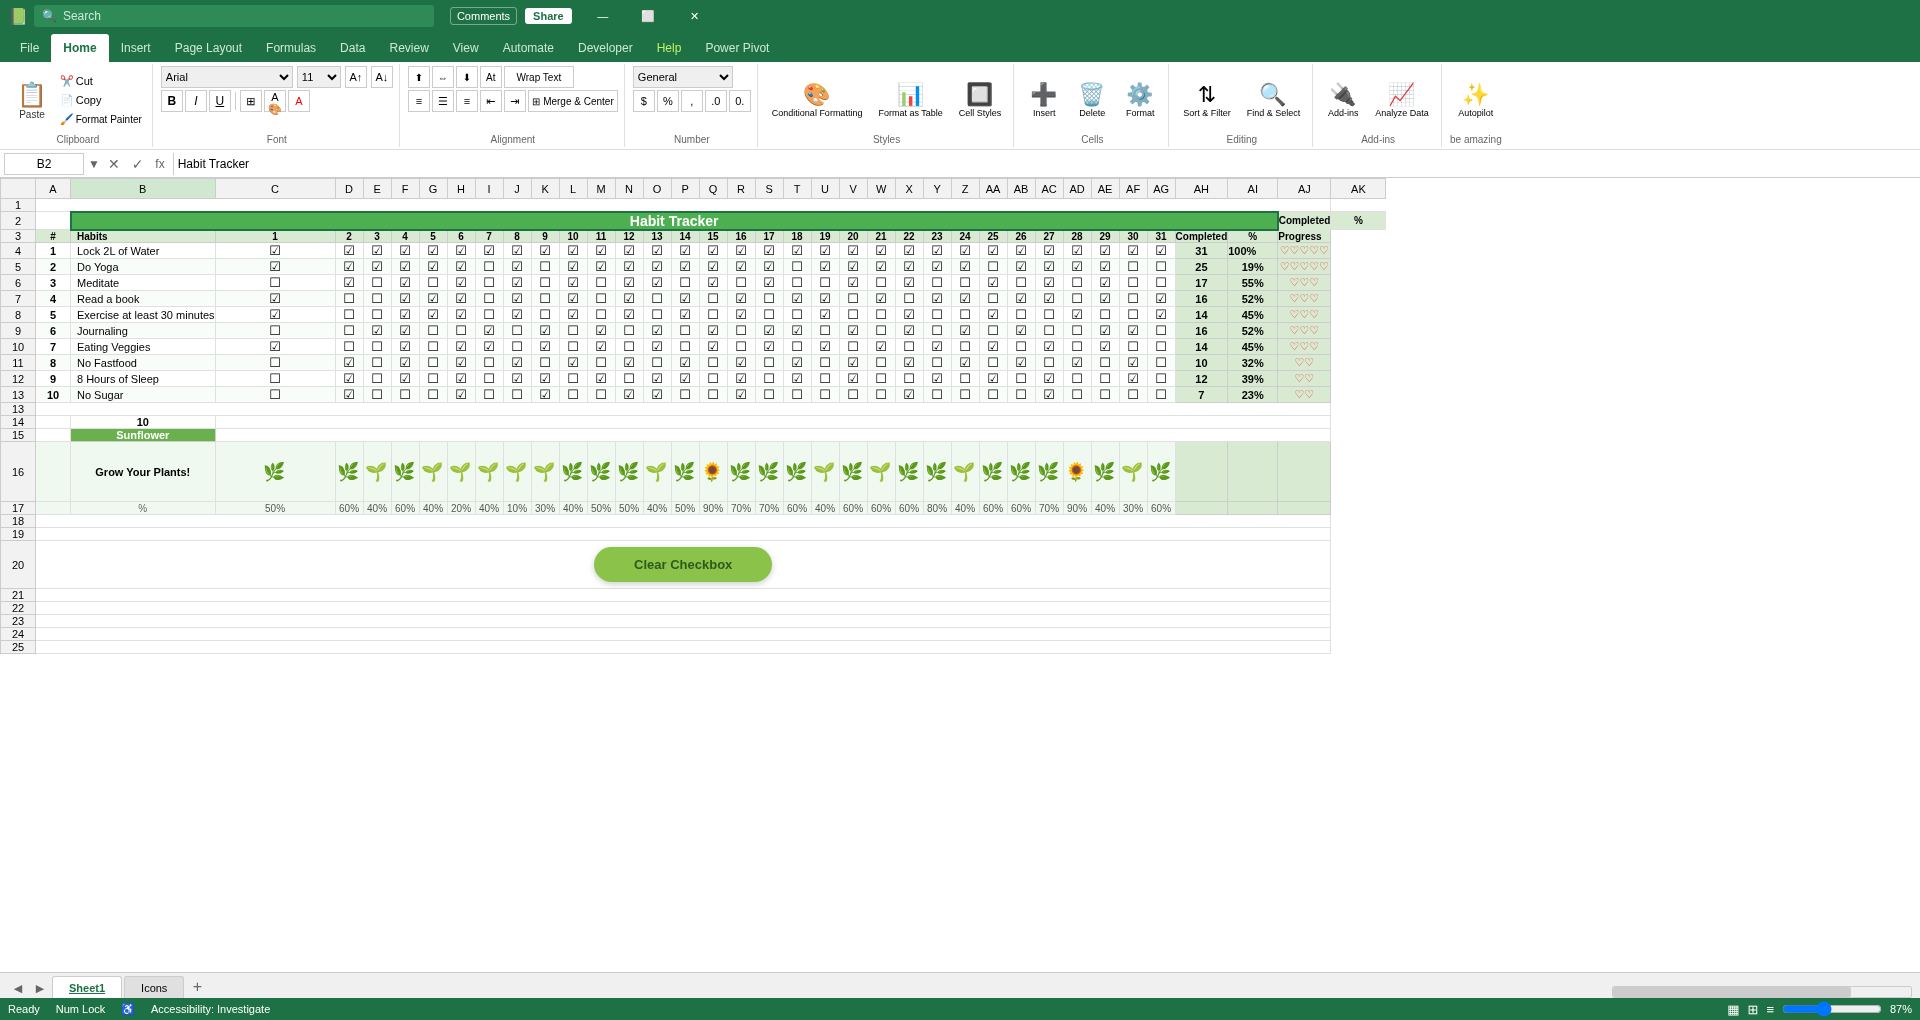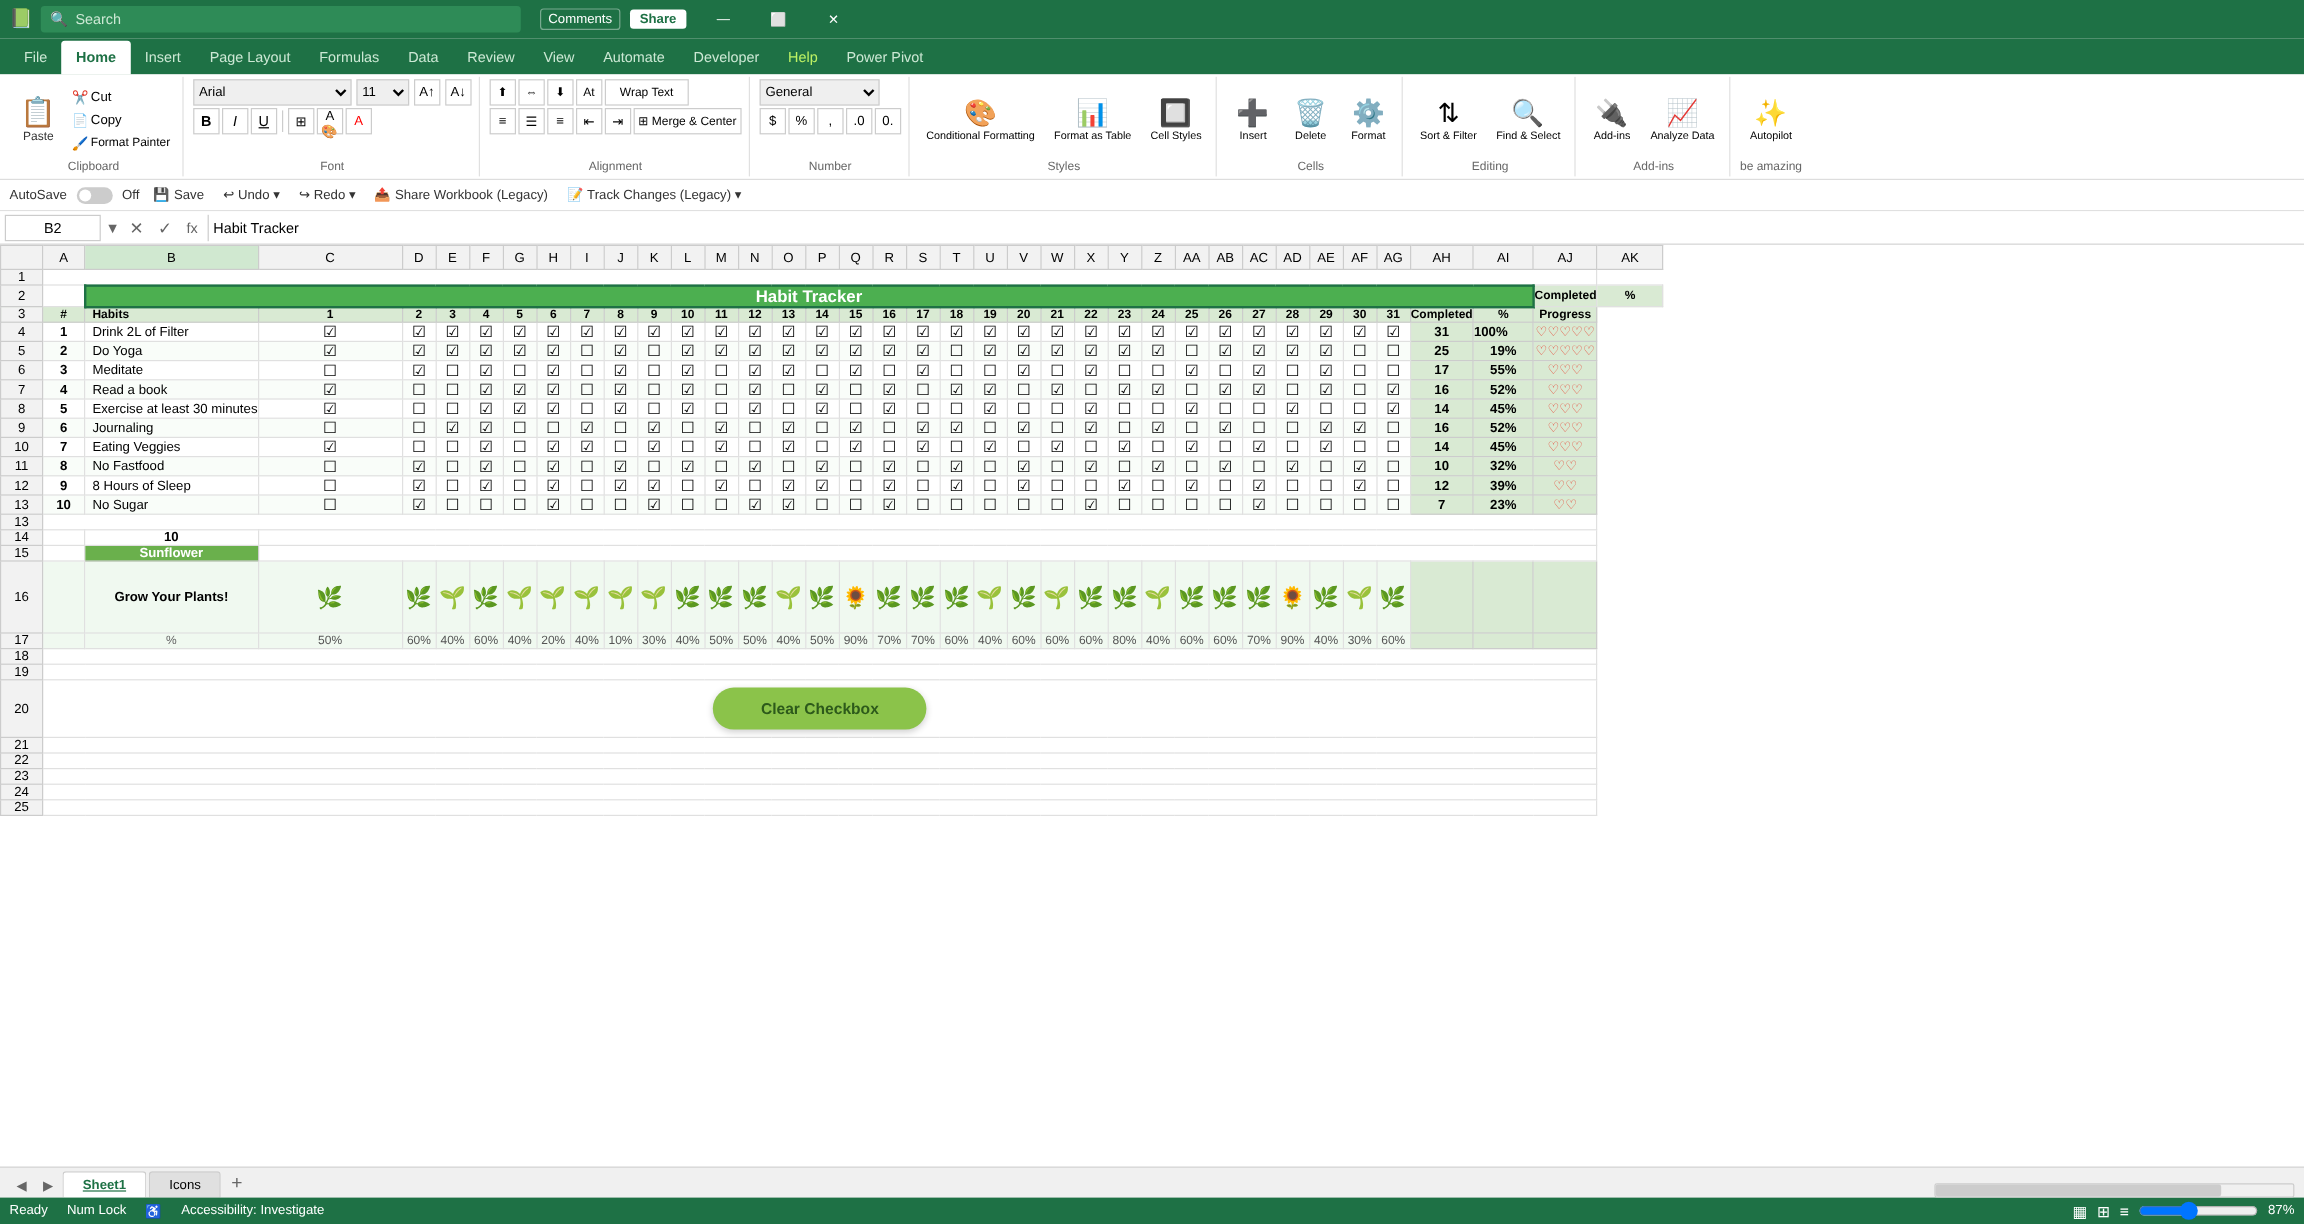--- a/index.html
+++ b/index.html
@@ -294,32 +294,20 @@
         <div style="display:flex; flex-direction:column; align-items:center; cursor:pointer; padding:4px 6px; border-radius:3px; min-width:52px;">
           <span style="font-size:22px;">✨</span>
           <span style="font-size:9px;">Autopilot</span>
         </div>
       </div>
       <div style="font-size:10px; color:#666; text-align:center; margin-top:auto;">be amazing</div>
     </div>
 
   </div>
 
-  <div id="quick-access" style="height:26px; background:#fff; border-bottom:1px solid #e0e0e0; display:flex; align-items:center; padding:0 8px; gap:8px; font-size:11px; color:#333;">
-    <span style="font-size:11px;">AutoSave</span>
-    <div style="width:30px; height:14px; background:#ccc; border-radius:7px; display:flex; align-items:center; padding:2px; cursor:pointer; position:relative;">
-      <div style="width:10px; height:10px; background:#fff; border-radius:50%; position:absolute; left:2px;"></div>
-    </div>
-    <span style="font-size:11px;">Off</span>
-    <span style="cursor:pointer; padding:2px 4px;">💾 Save</span>
-    <span style="cursor:pointer; padding:2px 4px;">↩ Undo ▾</span>
-    <span style="cursor:pointer; padding:2px 4px;">↪ Redo ▾</span>
-    <span style="cursor:pointer; padding:2px 4px;">📤 Share Workbook (Legacy)</span>
-    <span style="cursor:pointer; padding:2px 4px;">📝 Track Changes (Legacy) ▾</span>
-  </div>
 
   <div id="formula-bar" style="height:28px; background:#fff; border-bottom:1px solid #ccc; display:flex; align-items:center; padding:0 4px; gap:4px;">
     <input value="B2" style="width: 80px; height: 22px; border: 1px solid rgb(204, 204, 204); padding: 0px 4px; font-size: 12px; text-align: center;">
     <span style="cursor:pointer; color:#666;">▼</span>
     <span style="font-size:14px; cursor:pointer; color:#666; padding:0 4px;">✕</span>
     <span style="font-size:14px; cursor:pointer; color:#666; padding:0 4px;">✓</span>
     <span style="font-size:12px; cursor:pointer; color:#666; padding:0 4px;">fx</span>
     <input value="Habit Tracker" style="flex: 1 1 0%; height: 22px; border-top: none; border-right: none; border-bottom: none; border-image: initial; outline: none; font-size: 12px; padding: 0px 4px; border-left: 1px solid rgb(204, 204, 204);">
   </div>
 
@@ -413,26 +401,26 @@
             <td style="background:#d9ead3; border:1px solid #ccc; font-weight:bold; text-align:center; font-size:10px;">24</td>
             <td style="background:#d9ead3; border:1px solid #ccc; font-weight:bold; text-align:center; font-size:10px;">25</td>
             <td style="background:#d9ead3; border:1px solid #ccc; font-weight:bold; text-align:center; font-size:10px;">26</td>
             <td style="background:#d9ead3; border:1px solid #ccc; font-weight:bold; text-align:center; font-size:10px;">27</td>
             <td style="background:#d9ead3; border:1px solid #ccc; font-weight:bold; text-align:center; font-size:10px;">28</td>
             <td style="background:#d9ead3; border:1px solid #ccc; font-weight:bold; text-align:center; font-size:10px;">29</td>
             <td style="background:#d9ead3; border:1px solid #ccc; font-weight:bold; text-align:center; font-size:10px;">30</td>
             <td style="background:#d9ead3; border:1px solid #ccc; font-weight:bold; text-align:center; font-size:10px;">31</td>
             <td style="background:#d9ead3; border:1px solid #ccc; font-weight:bold; text-align:center; font-size:10px;">Completed</td>
             <td style="background:#d9ead3; border:1px solid #ccc; font-weight:bold; text-align:center; font-size:10px;">%</td>
-            <td style="background:#d9ead3; border:1px solid #ccc; font-weight:bold; text-align:center; font-size:10px;">Progress</td>
+            <td style="background:#d9ead3; border:1px solid #ccc; font-weight:bold; font-size:10px;">Progress</td>
           </tr>
         <tr>
               <td style="background: rgb(242, 242, 242); border: 1px solid rgb(204, 204, 204); text-align: center; font-size: 11px;">4</td>
               <td style="background: rgb(255, 255, 255); border: 1px solid rgb(224, 224, 224); text-align: center; font-weight: bold; font-size: 11px;">1</td>
-              <td style="background: rgb(255, 255, 255); border: 1px solid rgb(224, 224, 224); text-align: left; font-size: 11px; padding-left: 6px; white-space: nowrap;">Drink 2L of Filter</td>
+              <td style="background: rgb(255, 255, 255); border: 1px solid rgb(224, 224, 224); text-align: left; font-size: 11px; padding-left: 6px; white-space: nowrap;">Lock 2L of Water</td>
               <td style="background: rgb(255, 255, 255); border: 1px solid rgb(224, 224, 224); text-align: center; font-size: 13px; cursor: pointer;">☑</td>
               <td style="background: rgb(255, 255, 255); border: 1px solid rgb(224, 224, 224); text-align: center; font-size: 13px; cursor: pointer;">☑</td>
               <td style="background: rgb(255, 255, 255); border: 1px solid rgb(224, 224, 224); text-align: center; font-size: 13px; cursor: pointer;">☑</td>
               <td style="background: rgb(255, 255, 255); border: 1px solid rgb(224, 224, 224); text-align: center; font-size: 13px; cursor: pointer;">☑</td>
               <td style="background: rgb(255, 255, 255); border: 1px solid rgb(224, 224, 224); text-align: center; font-size: 13px; cursor: pointer;">☑</td>
               <td style="background: rgb(255, 255, 255); border: 1px solid rgb(224, 224, 224); text-align: center; font-size: 13px; cursor: pointer;">☑</td>
               <td style="background: rgb(255, 255, 255); border: 1px solid rgb(224, 224, 224); text-align: center; font-size: 13px; cursor: pointer;">☑</td>
               <td style="background: rgb(255, 255, 255); border: 1px solid rgb(224, 224, 224); text-align: center; font-size: 13px; cursor: pointer;">☑</td>
               <td style="background: rgb(255, 255, 255); border: 1px solid rgb(224, 224, 224); text-align: center; font-size: 13px; cursor: pointer;">☑</td>
               <td style="background: rgb(255, 255, 255); border: 1px solid rgb(224, 224, 224); text-align: center; font-size: 13px; cursor: pointer;">☑</td>

